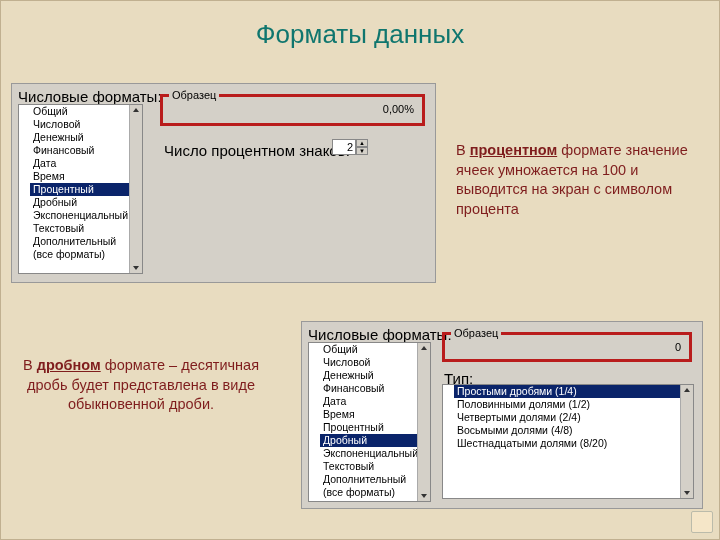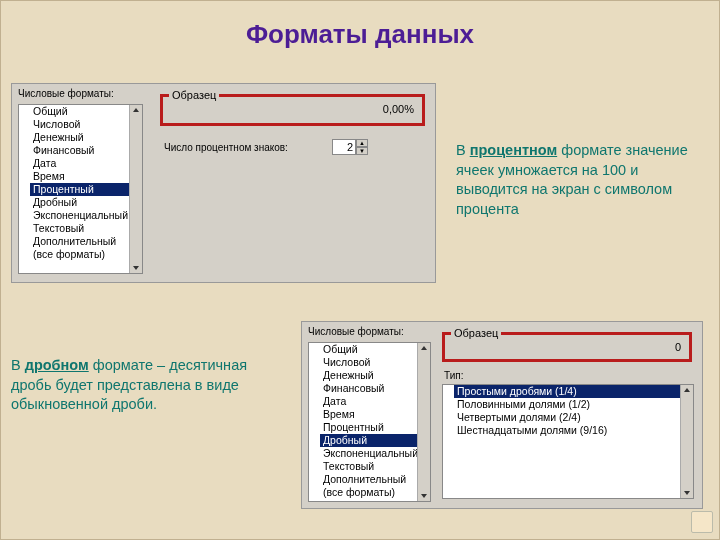--- a/index.html
+++ b/index.html
@@ -8,44 +8,44 @@
     height: 540px;
     background: #e8dcc0;
     font-family: Arial, sans-serif;
     position: relative;
     border: 1px solid #c0b090;
     overflow: hidden;
   }
   .title {
     text-align: center;
     font-size: 26px;
-    color: #4c1d95;
+    color: #0f766e;
     padding: 18px 0 14px 0;
-    font-weight: bold;
+    font-weight: normal;
   }
   .panel {
     background: #d4d0c8;
     border: 1px solid #999;
   }
   .panel1 {
     position: absolute;
     left: 10px;
     top: 82px;
     width: 425px;
     height: 200px;
   }
   .panel2 {
     position: absolute;
     left: 300px;
     top: 320px;
     width: 402px;
     height: 188px;
   }
   .plabel {
-    font-size: 10px;
+    font-size: 15px;
     color: #000;
     position: absolute;
   }
   .listbox {
     background: #fff;
     border: 1px solid #888;
     font-size: 10.5px;
     color: #000;
     overflow: hidden;
     position: absolute;
@@ -116,25 +116,25 @@
     flex:1;
     background:#d4d0c8;
     border:1px solid #888;
     font-size:6px;
     text-align:center;
     line-height:6px;
   }
   .desc {
     position: absolute;
     font-size: 14.5px;
-    color: #0f766e;
+    color: #7f1d1d;
     line-height: 1.35;
   }
   .desc1 { left: 455px; top: 140px; width: 250px; }
-  .desc2 { left: 10px; top: 355px; width: 260px; }
+  .desc2 { left: 10px; top: 355px; width: 260px; text-align: center; }
   .bold { font-weight: bold; }
   .under { text-decoration: underline; }
   .corner {
     position:absolute;
     right:6px; bottom:6px;
     width:22px;height:22px;
     background:#f5e6c8;
     border:1px solid #bba;
     border-radius:2px;
   }
@@ -198,21 +198,22 @@
   </div>
   <div class="group" style="left:140px; top:10px; width:250px; height:30px;">
     <div class="group-title">Образец</div>
     <div class="sample">0</div>
   </div>
   <div class="plabel" style="left:142px; top:48px;">Тип:</div>
   <div class="listbox" id="lb3" style="left:140px; top:62px; width:252px; height:115px;">
     <div class="item sel">Простыми дробями (1/4)</div>
       <div class="item">Половинными долями (1/2)</div>
       <div class="item">Четвертыми долями (2/4)</div>
-      <div class="item">Шестнадцатыми долями (9/16)</div>
+      <div class="item">Восьмыми долями (4/8)</div>
+      <div class="item">Шестнадцатыми долями (8/20)</div>
       <div class="sb"></div>
   </div>
 </div>
 
 <div class="desc desc2">
   <span>В </span><span class="bold under">дробном</span><span> формате – десятичная дробь будет представлена в виде обыкновенной дроби.</span>
 </div>
 
 <div class="corner"></div>
 

